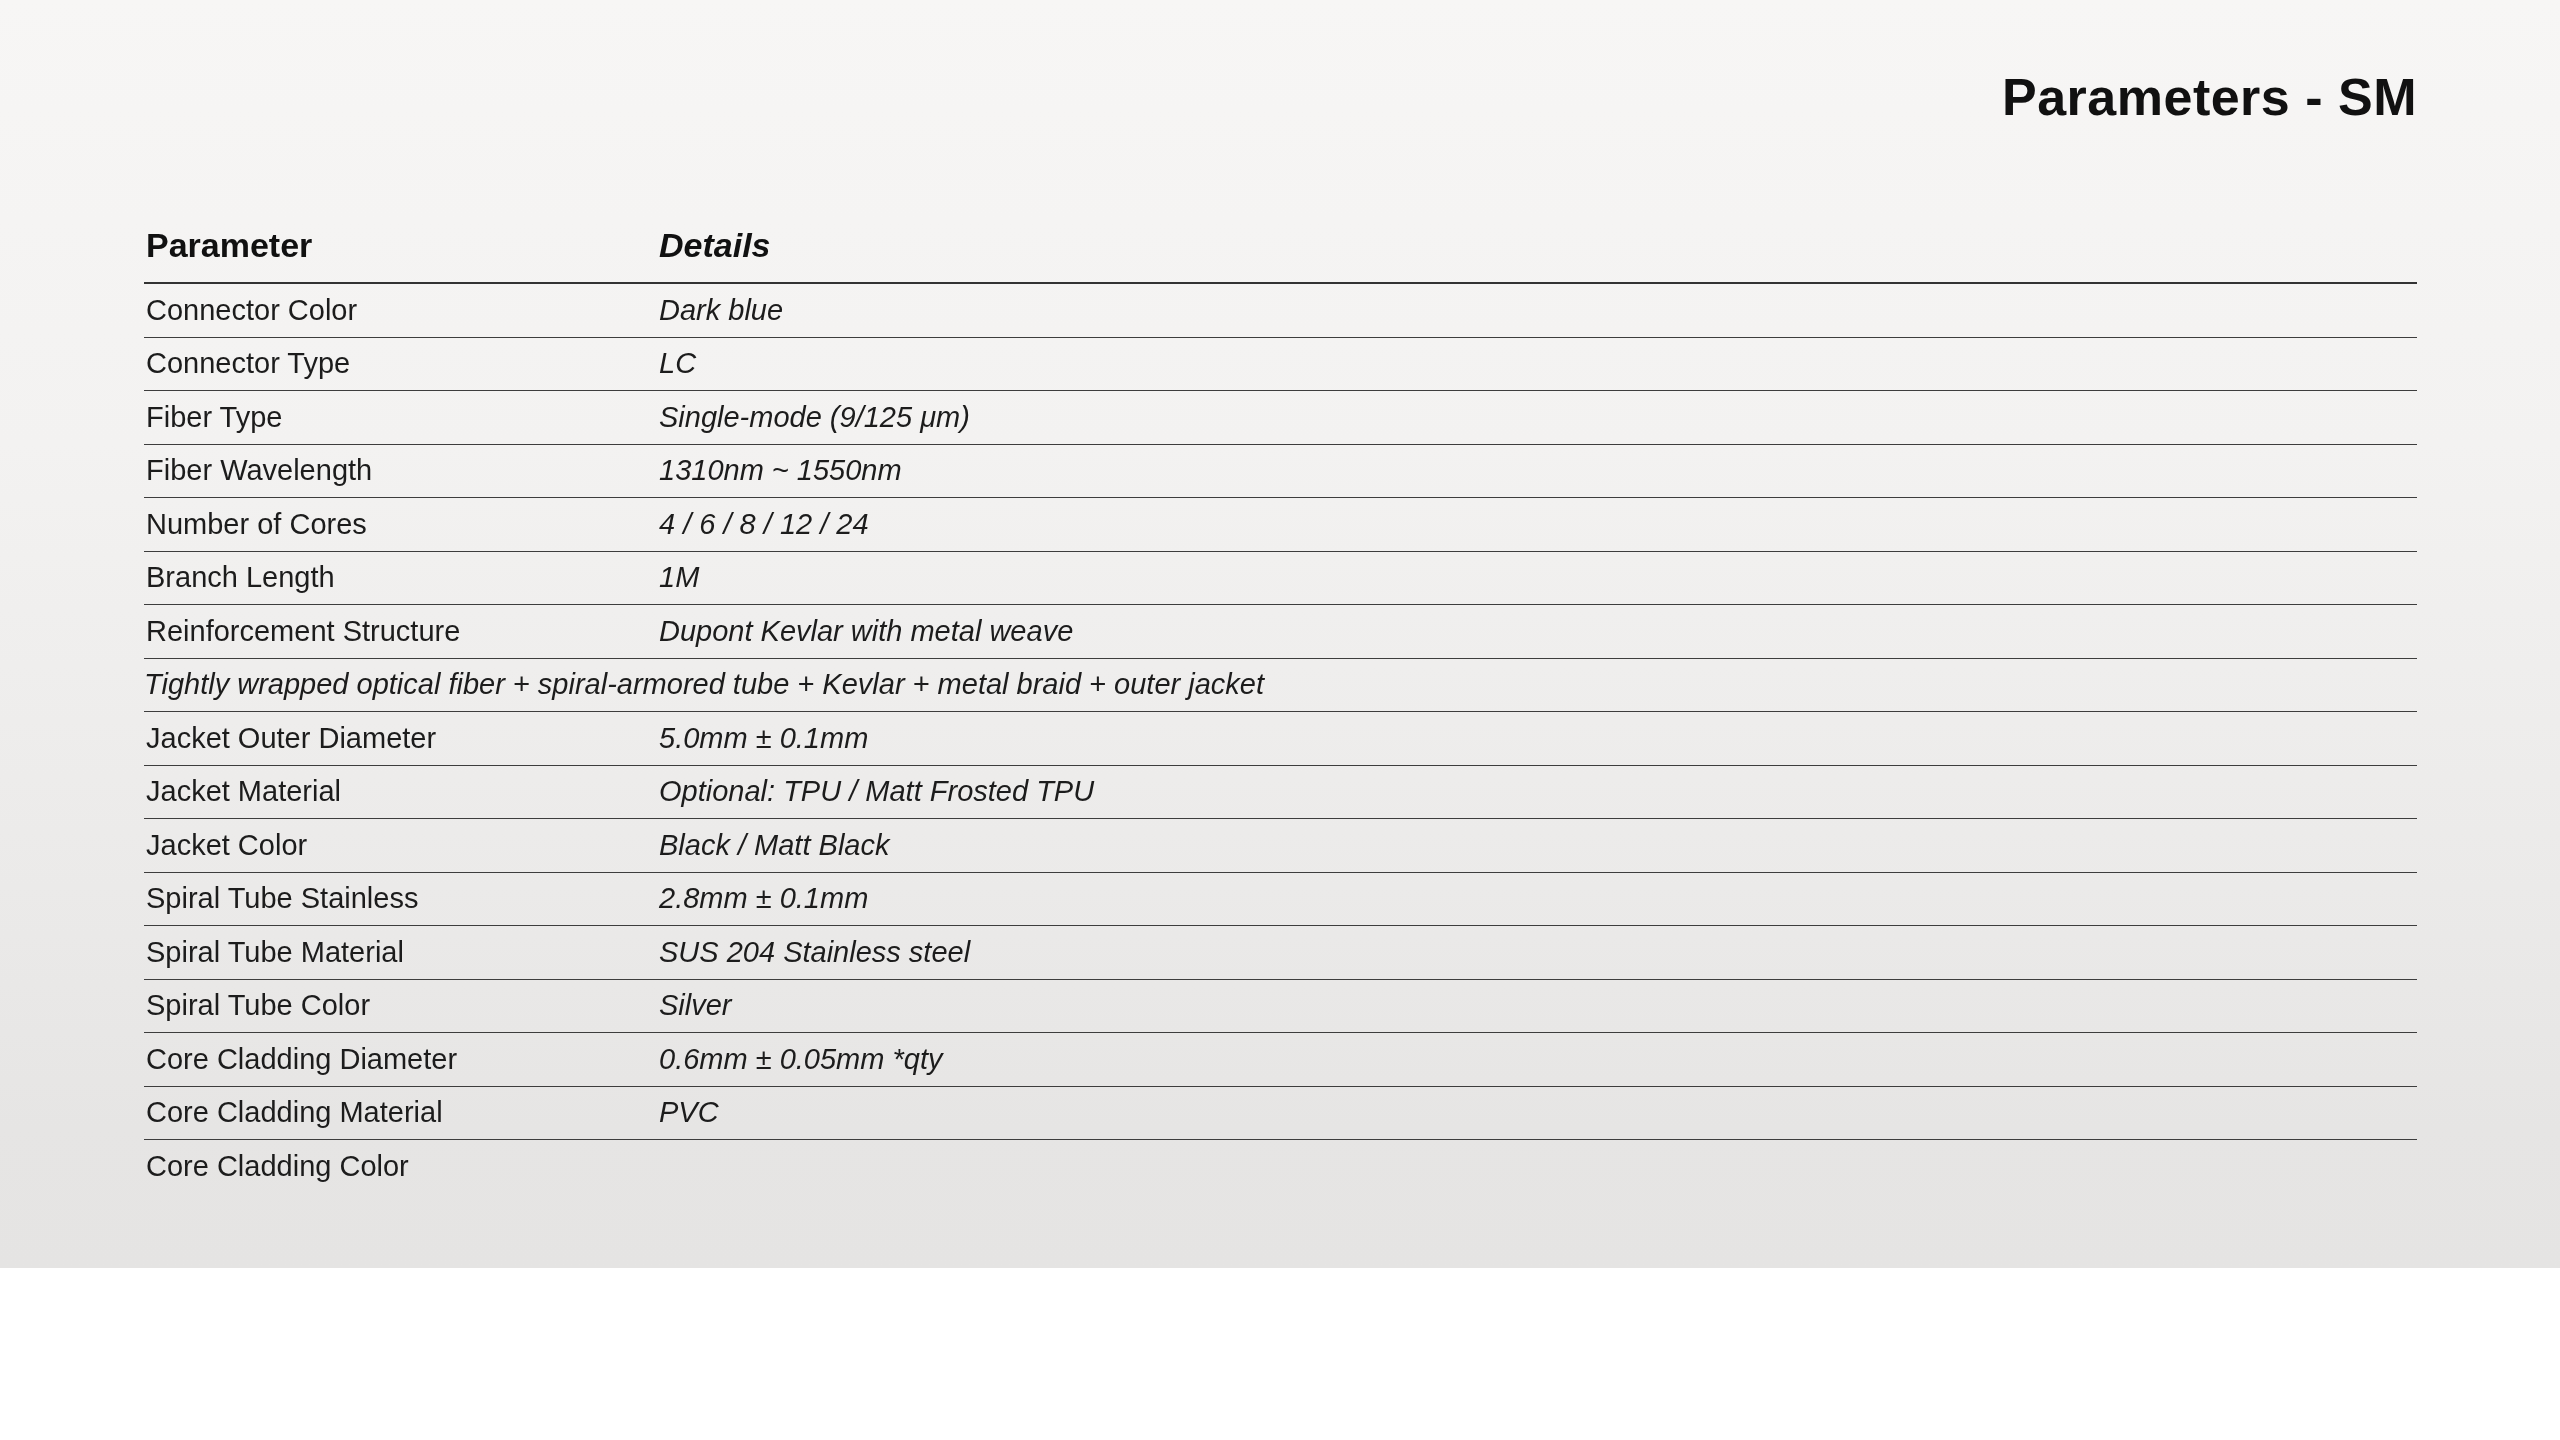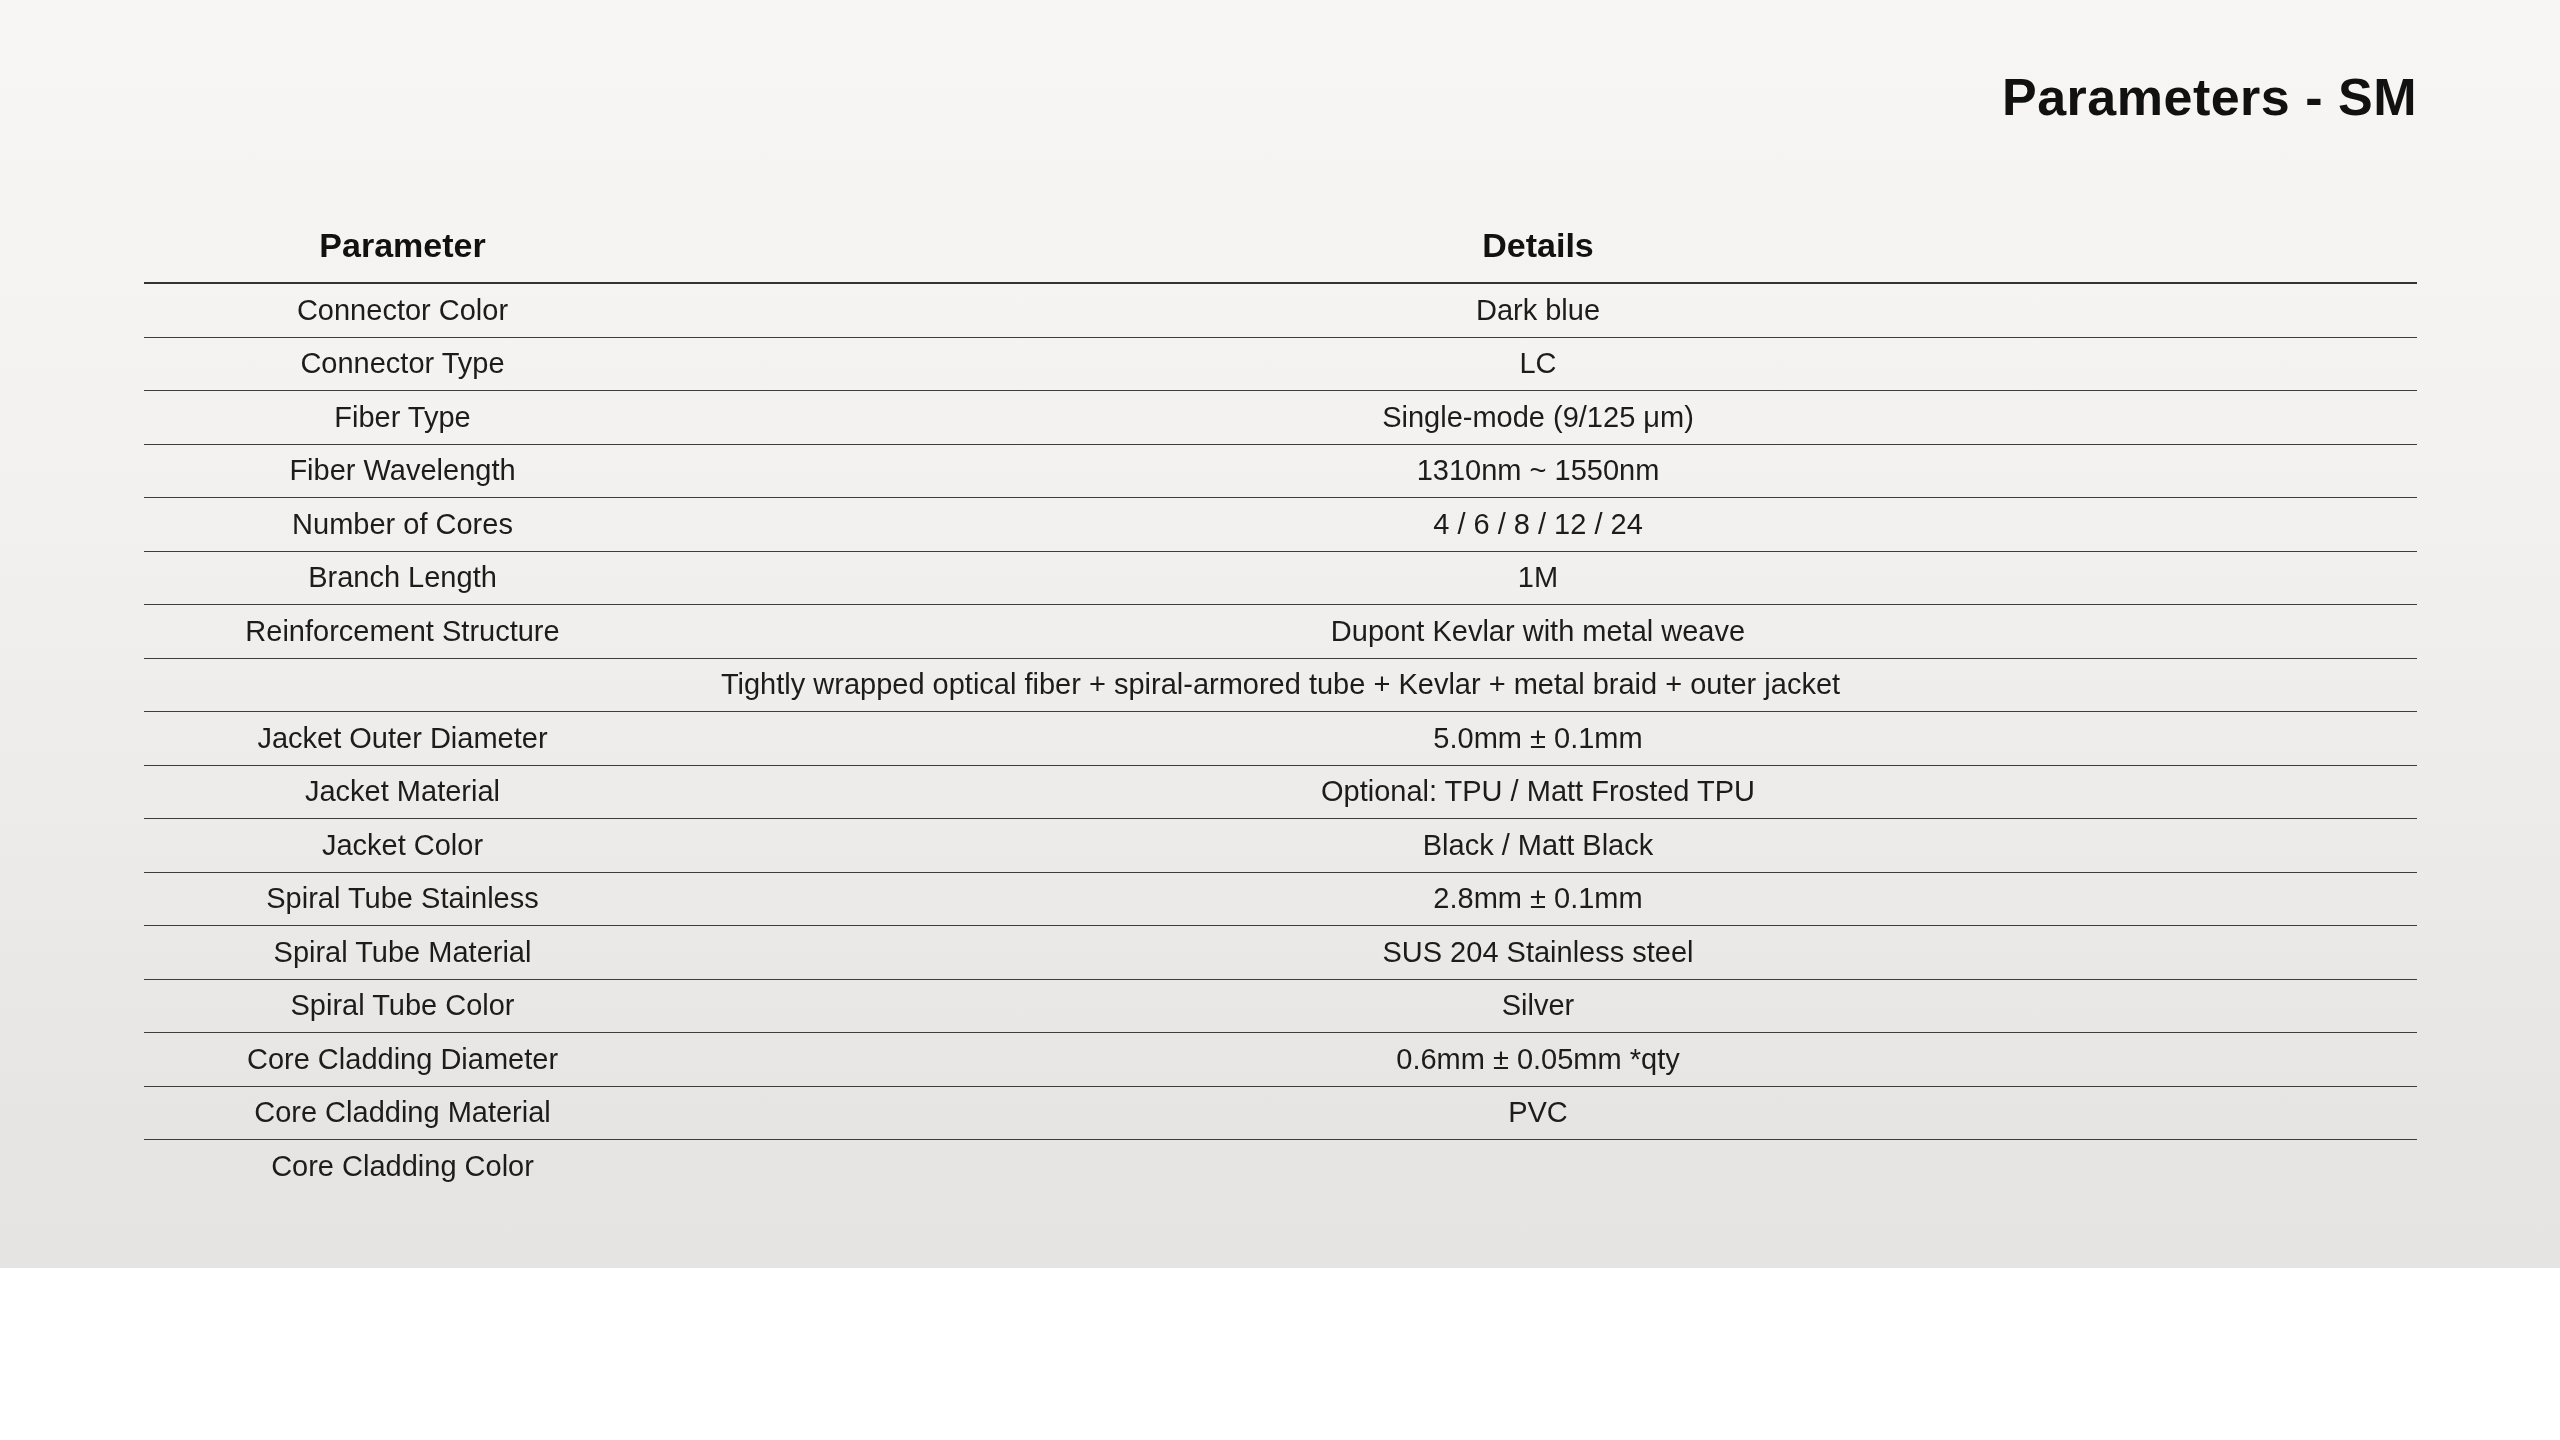--- a/index.html
+++ b/index.html
@@ -52,28 +52,29 @@
     color: #1c1c1c;
     border-bottom: 1.5px solid #3d3d3d;
     box-sizing: border-box;
   }
   .t-row:last-child {
     border-bottom: none;
   }
   .cell-param {
     flex: 0 0 513px;
     width: 513px;
-    text-align: center;
+    text-align: left;
     padding-left: 2px;
     white-space: nowrap;
   }
   .cell-details {
     flex: 1 1 auto;
-    text-align: center;
+    text-align: left;
     white-space: nowrap;
+    font-style: italic;
   }
   .next-section {
     position: absolute;
     left: 5px;
     top: 1281px;
     width: 2555px;
     height: 159px;
     background: #ffffff;
   }
 </style>

